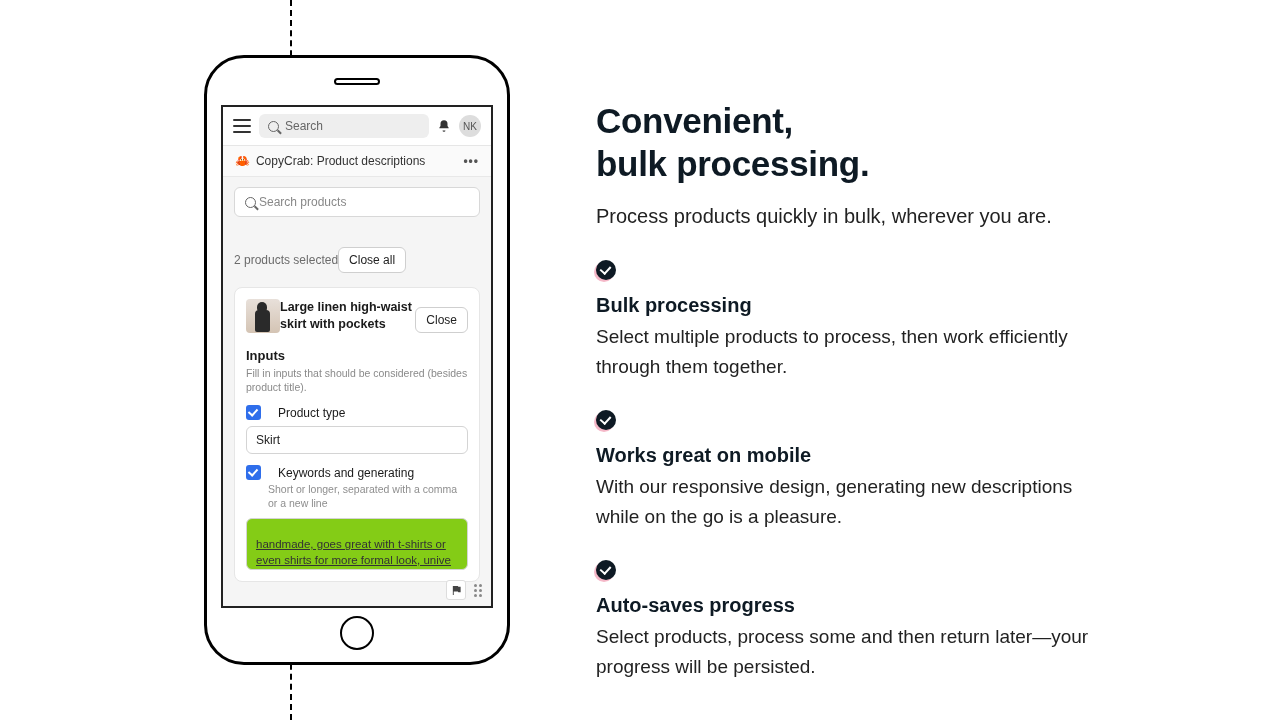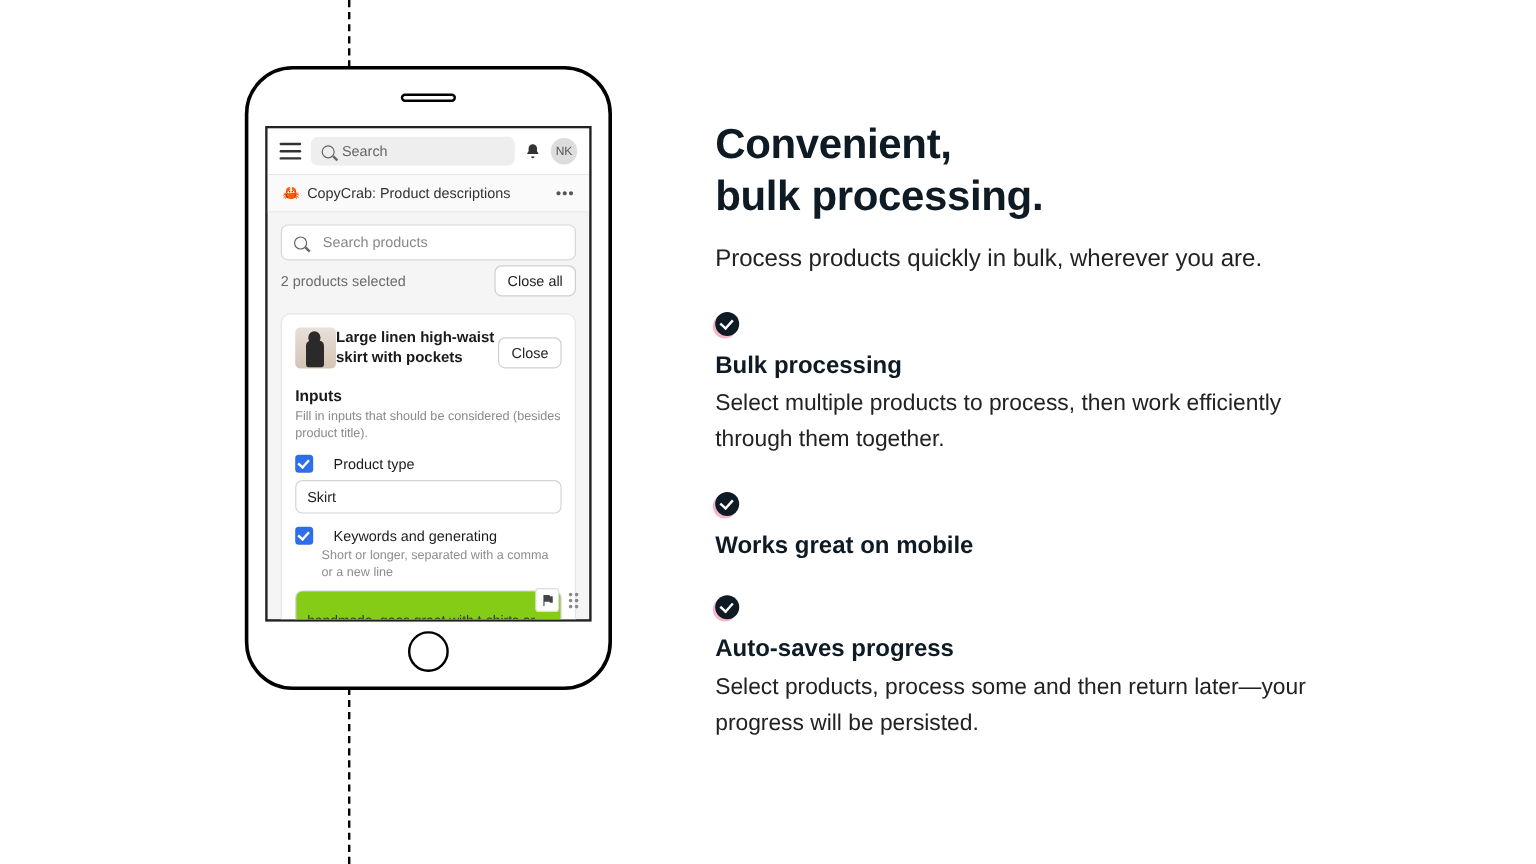--- a/index.html
+++ b/index.html
@@ -20,21 +20,21 @@
     height: 720px;
     border-left: 2px dashed #000;
   }
 
   
   .phone {
     position: absolute;
     left: 204px;
     top: 55px;
     width: 306px;
-    height: 520px;
+    height: 610px;
     background: #fff;
     border: 3.5px solid #000;
     border-radius: 40px;
     z-index: 2;
   }
   .phone-speaker {
     position: absolute;
     top: 20px;
     left: 50%;
     transform: translateX(-50%);
@@ -140,34 +140,33 @@
   }
   .app-title-left { display:flex; align-items:center; gap:6px; }
   .crab-icon { font-size: 12px; }
   .more-dots { letter-spacing: 1px; color:#555; font-weight:bold; font-size:12px; }
 
   
   .content { padding: 10px 11px; }
   .product-search {
     display:flex;
     align-items:center;
-    gap:13px;
+    gap:3px;
     background:#fff;
     border:1px solid #d8d8d8;
     border-radius:6px;
     padding:7px 10px;
     font-size:12px;
     color:#888;
   }
 
   .selected-row {
     display:flex;
     align-items:center;
-    justify-content:space-between;
-    margin-top:4px;
+    margin-top:30px;
     font-size:12px;
     color:#6b6b6b;
   }
   .btn {
     background:#fff;
     border:1px solid #cfcfcf;
     border-radius:6px;
     padding:5px 10px;
     font-size:12px;
     color:#222;
@@ -473,20 +472,21 @@
     <div>
       <div class="f-title">Bulk processing</div>
       <div class="f-desc">Select multiple products to process, then work efficiently through them together.</div>
     </div>
   </div>
 
   <div class="feature">
     <div class="check-badge"></div>
     <div>
       <div class="f-title">Works great on mobile</div>
+      <div class="f-desc">With our responsive design, generating new descriptions while on the go is a pleasure.</div>
     </div>
   </div>
 
   <div class="feature">
     <div class="check-badge"></div>
     <div>
       <div class="f-title">Auto-saves progress</div>
       <div class="f-desc">Select products, process some and then return later—your progress will be persisted.</div>
     </div>
   </div>

